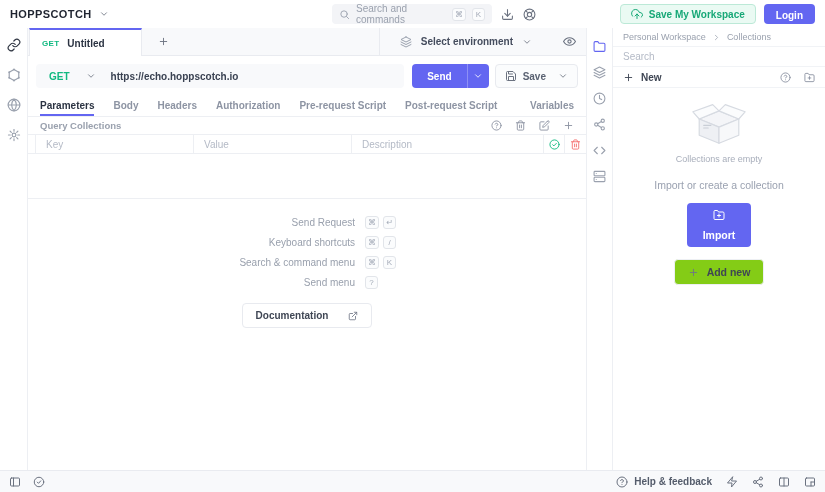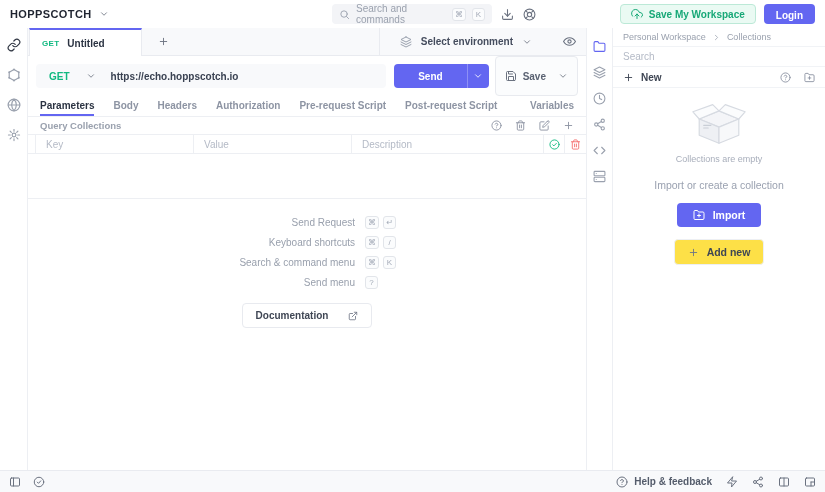--- a/index.html
+++ b/index.html
@@ -54,23 +54,23 @@
   .tabstrip-spacer { flex:1; }
   .env-select { border-left:1px solid #e9ebf0; display:flex; align-items:center; gap:9px; padding:0 20px; font-size:10px; font-weight:600; color:#454d5e; }
   .env-eye { width:34px; display:flex; align-items:center; justify-content:center; color:#6b7280; }
 
   .request-bar { display:flex; align-items:center; margin:8px; height:24px; flex:0 0 24px; }
   .url-box { flex:1; display:flex; align-items:center; background:#f8f9fb; border-radius:4px; height:24px; }
   .method-select { display:flex; align-items:center; gap:16px; padding:0 11px 0 13px; font-size:10px; font-weight:700; color:#11b981; height:100%; }
   .method-select .ic { color:#6b7280; }
   .url-input { flex:1; font-size:10px; font-weight:600; color:#3a4252; padding:0 4px; }
   .btn-send { margin-left:8px; height:24px; background:#6366f1; border-radius:4px; display:flex; align-items:center; color:#fff; padding:0; }
-  .send-label { padding:0 24px; font-size:10px; font-weight:700;text-align:right; }
+  .send-label { padding:0 15px; font-size:10px; font-weight:700;text-align:right; }
   .send-caret { width:22px; height:100%; border-left:1px solid rgba(255,255,255,.28); display:flex; align-items:center; justify-content:center; }
-  .btn-save { margin-left:6px; height:40px; background:#fbfcfd; border:1px solid #e8eaef; border-radius:4px; display:flex; align-items:center; gap:6px; padding:0 9px; color:#5a6272; font-size:10px; font-weight:600; }
+  .btn-save { margin-left:6px; height:24px; background:#fbfcfd; border:1px solid #e8eaef; border-radius:4px; display:flex; align-items:center; gap:6px; padding:0 9px; color:#5a6272; font-size:10px; font-weight:600; }
   .btn-save .caret { margin-left:6px; }
 
   .req-tabs { display:flex; align-items:center; gap:19px; padding:0 12px; height:21px; flex:0 0 21px; border-bottom:1px solid #edeff3; font-size:10px; font-weight:600; color:#8d94a3; }
   .req-tab { height:100%; display:flex; align-items:center; border-bottom:2px solid transparent; padding-top:1px; }
   .req-tab.active { color:#2b3342; border-bottom-color:#6366f1; }
   .req-tab-right { margin-left:auto; }
 
   .qp-header { display:flex; align-items:center; height:18px; flex:0 0 18px; padding:0 12px; border-bottom:1px solid #edeff3; }
   .qp-title { font-size:9.5px; font-weight:600; color:#9aa1ae; }
   .qp-actions { margin-left:auto; display:flex; gap:13px; align-items:center; color:#8d94a3; }
@@ -102,22 +102,22 @@
   .breadcrumb { display:flex; align-items:center; gap:6px; padding:0 10px; height:18px; flex:0 0 18px; font-size:9px; color:#9aa1ae; }
   .crumb { white-space:nowrap; }
   .panel-search { height:20px; flex:0 0 20px; border-top:1px solid #f1f3f6; display:flex; align-items:center; padding:0 10px; }
   .panel-search input { width:100%; font-size:10px; color:#3a4252; }
   .panel-actions { height:22px; flex:0 0 22px; border-top:1px solid #f1f3f6; border-bottom:1px solid #f1f3f6; display:flex; align-items:center; padding:0 10px; }
   .btn-new { display:flex; gap:7px; align-items:center; font-size:10px; font-weight:700; color:#3f4654; }
   .panel-actions-right { margin-left:auto; display:flex; gap:13px; align-items:center; color:#8d94a3; }
   .empty-state { flex:1; display:flex; flex-direction:column; align-items:center; padding-top:13px; }
   .empty-title { margin-top:8px; font-size:9px; color:#a8aebb; }
   .empty-sub { margin-top:15px; font-size:10.5px; color:#9aa1b0; }
-  .btn-import { margin-top:12px; display:flex; gap:8px; align-items:center; background:#6366f1; color:#fff; border-radius:4px; padding:6px 16px; font-size:10.5px; font-weight:700; }
-  .btn-addnew { margin-top:12px; display:flex; gap:8px; align-items:center; background:#fde047; border:1px solid #edeff3; border-radius:4px; padding:6px 13px; font-size:10.5px; font-weight:700; color:#3f4654; }
+  .btn-import { margin-top:12px; display:flex; gap:8px; align-items:center; background:#6366f1; color:#fff; border-radius:4px; padding:6px 16px; font-size:10.5px; font-weight:700;flex-direction:column; }
+  .btn-addnew { margin-top:12px; display:flex; gap:8px; align-items:center; background:#84cc16; border:1px solid #edeff3; border-radius:4px; padding:6px 13px; font-size:10.5px; font-weight:700; color:#3f4654; }
   .btn-addnew .ic { color:#6f7686; }
 
   
   .statusbar { height:22px; flex:0 0 22px; background:#f8f9fb; border-top:1px solid #e9ebf0; display:flex; align-items:center; padding:0 9px; gap:12px; }
   .statusbar .sb-btn { color:#6b7280; display:flex; align-items:center; }
   .status-right { margin-left:auto; display:flex; align-items:center; gap:14px; }
   .help-feedback { display:flex; gap:6px; align-items:center; font-size:10px; font-weight:600; color:#545c6b; }
 
   .defs { position:absolute; width:0; height:0; overflow:hidden; }
 </style>

